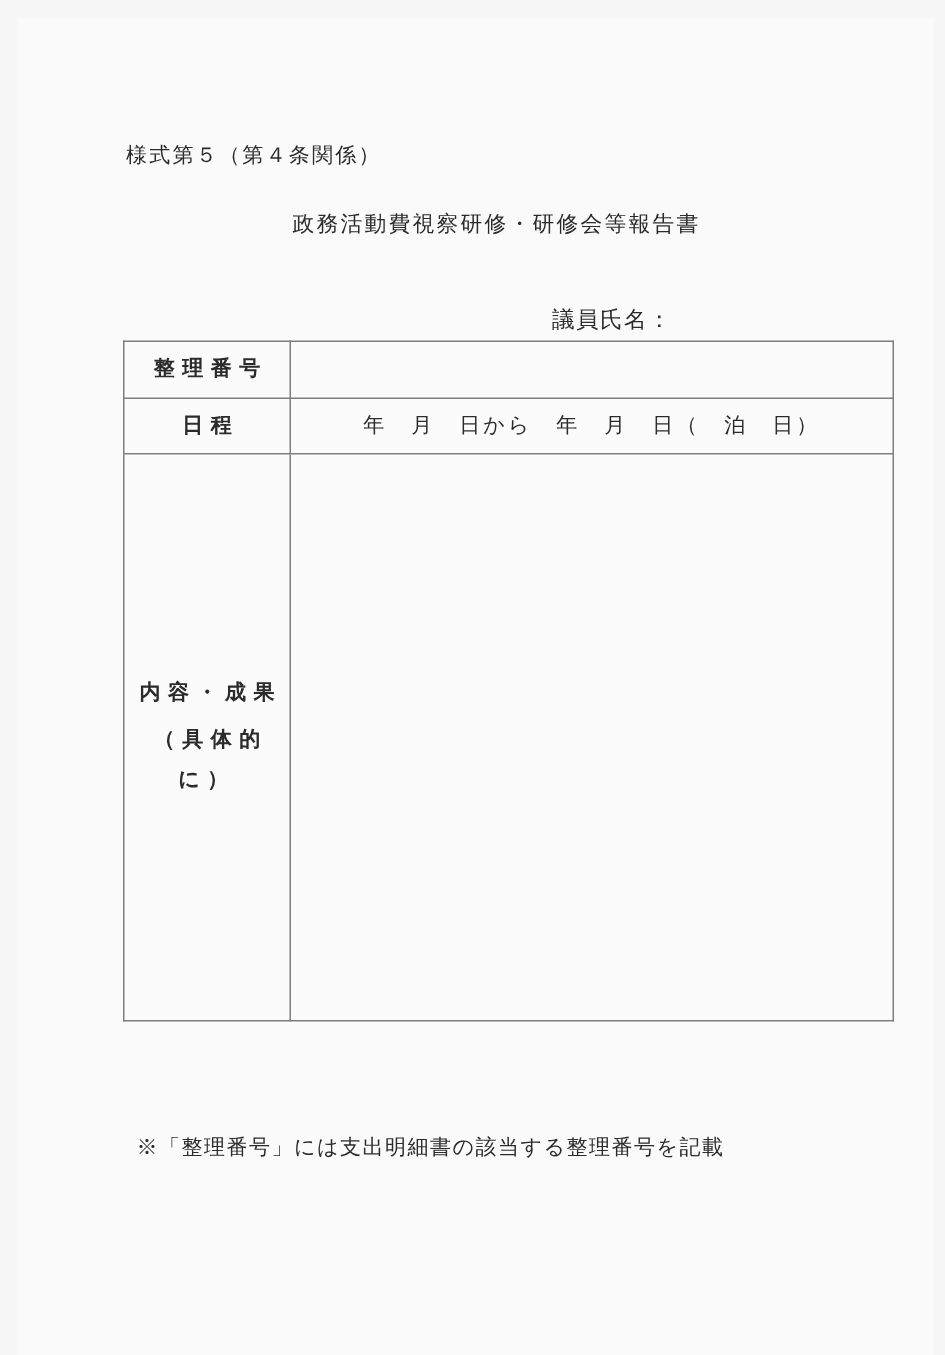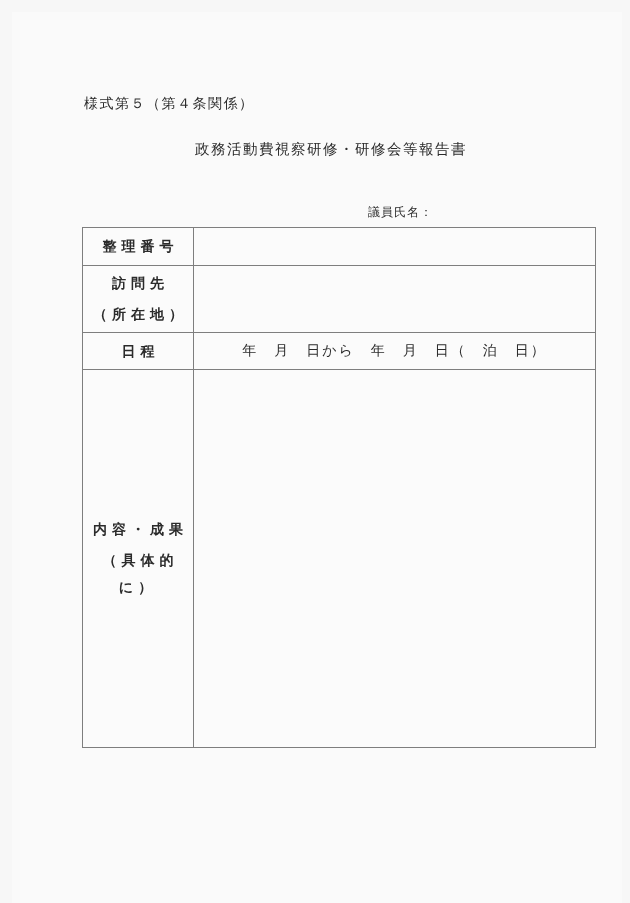--- a/index.html
+++ b/index.html
@@ -30,21 +30,21 @@
     width: 100%;
     text-align: center;
     font-size: 14.5px;
     letter-spacing: 1.5px;
     white-space: nowrap;
   }
   .member-name {
     position: absolute;
     left: 352px;
     top: 188px;
-    font-size: 12px;
+    font-size: 15px;
     letter-spacing: 1px;
     white-space: nowrap;
   }
   table.form-table {
     position: absolute;
     left: 66px;
     top: 211px;
     width: 513px;
     border-collapse: collapse;
     table-layout: fixed;
@@ -100,39 +100,33 @@
       <col style="width:111px">
       <col style="width:402px">
     </colgroup>
     <tbody>
       <tr class="row-1">
         <td class="label-cell">
           <div>整理番号</div>
         </td>
         <td class="value-cell"></td>
       </tr>
-      <tr class="row-2">
-        <td class="label-cell">
-          <div>訪問先</div>
-          <div>（所在地）</div>
-        </td>
-        <td class="value-cell"></td>
-      </tr>
       <tr class="row-3">
         <td class="label-cell">
           <div>日程</div>
         </td>
         <td class="value-cell">年　月　日から　年　月　日（　泊　日）</td>
       </tr>
       <tr class="row-5">
         <td class="label-cell">
           <div>内容・成果</div>
           <div>（具体的に）</div>
         </td>
         <td class="value-cell"></td>
       </tr>
     </tbody>
   </table>
 
   <div class="notes">
+    <div class="note-line">※「整理番号」には支出明細書の該当する整理番号を記載</div>
   </div>
 
 </div>
 
 </body></html>

